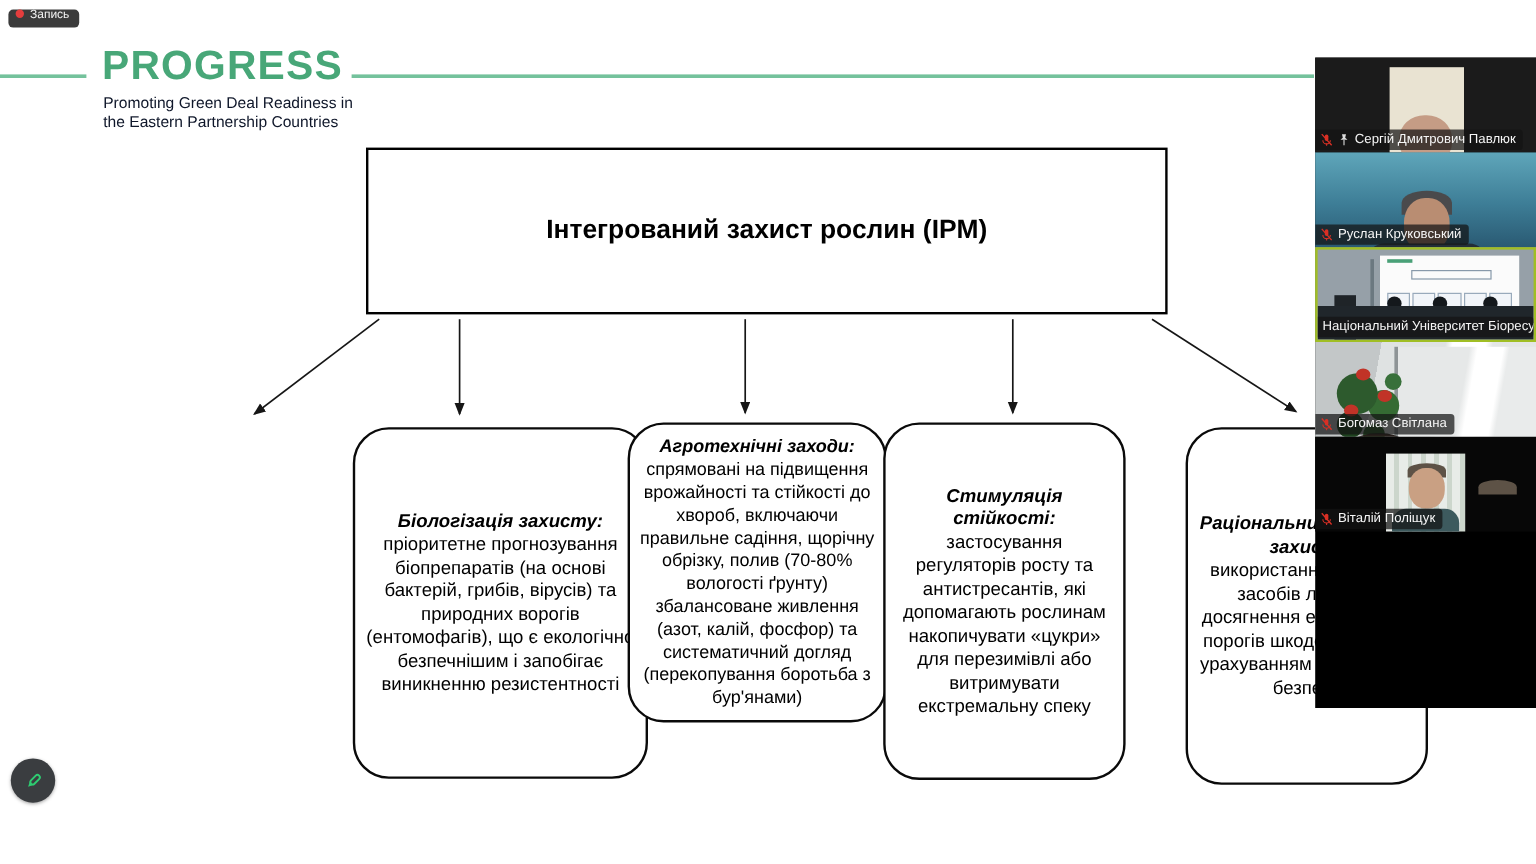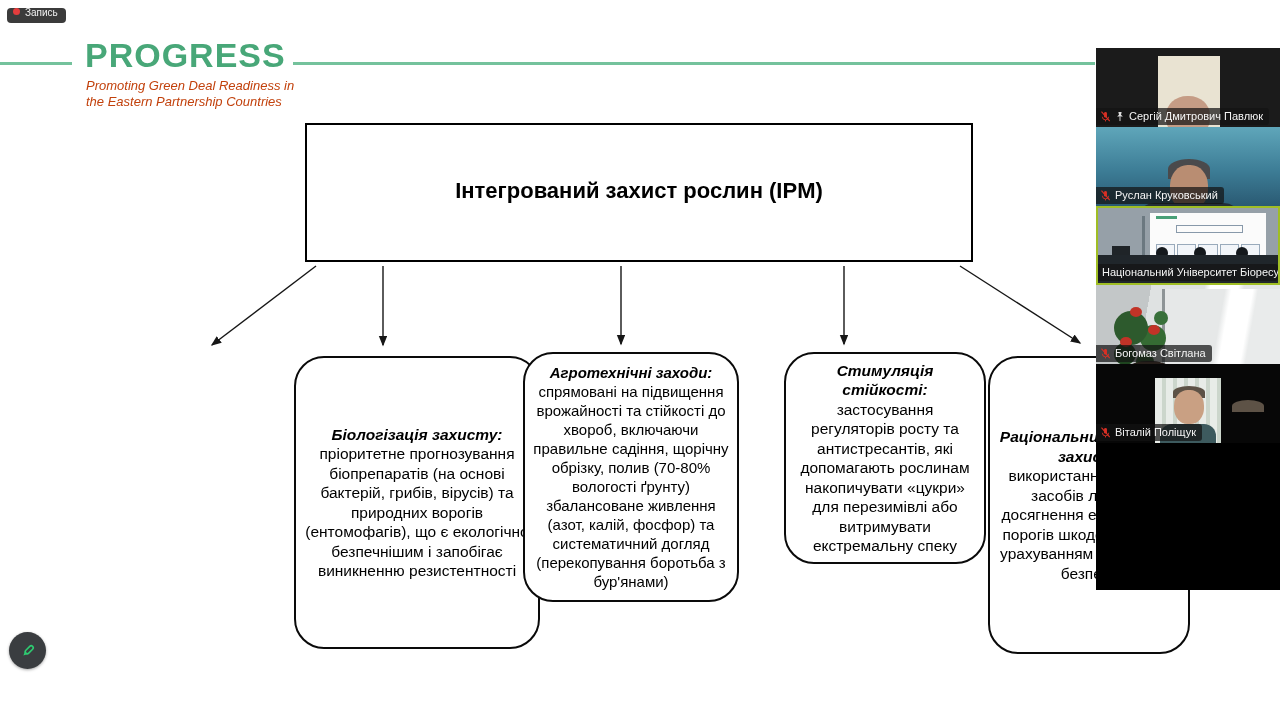--- a/index.html
+++ b/index.html
@@ -12,40 +12,40 @@
     background:#3b3b3b; border-radius:4px; display:flex; gap:5px; z-index:30; }
   .rec-dot { width:7px; height:7px; border-radius:50%; background:#e43d3d; }
   .rec-label { color:#f2f2f2; font-size:10px; line-height:1; }
 
   
   .logo-title { position:absolute; left:85px; top:36px; font-size:34px; font-weight:bold;
     letter-spacing:1px; color:#48a778; z-index:5; }
   .logo-rule { position:absolute; top:62px; height:3px; background:#74c29c; z-index:5; }
   .logo-rule.left { left:0; width:72px; }
   .logo-rule.right { left:293px; width:802px; }
-  .logo-tagline { position:absolute; left:86px; top:78px; font-size:13px; color:#c2410c;
-    line-height:16px; z-index:5;font-style:italic; }
+  .logo-tagline { position:absolute; left:86px; top:78px; font-size:13px; color:#0f172a;
+    line-height:16px; z-index:5; }
 
   
   .title-box { position:absolute; left:305px; top:123px; width:668px; height:139px;
     border:2px solid #000; background:#fff; display:flex; flex-direction:column;
     justify-content:center; align-items:center; padding:6px 14px; }
   .title-box .t { font-size:22px; font-weight:bold; color:#000; margin-bottom:4px; text-align:center; }
   .title-box .s { font-size:17.5px; color:#000; text-align:center; line-height:23px; }
 
   .vbox { position:absolute; border:2px solid #0a0a0a; border-radius:30px; background:#fff;
     display:flex; align-items:center; justify-content:center; padding:10px 8px; }
   .vbox p { text-align:center; font-size:15.5px; line-height:19.5px; color:#000; }
   .vbox .bt { display:block; font-weight:bold; font-style:italic; }
   .vbox.inline-title .bt { display:inline; }
   .vbox.inline-title p { line-height:19px; font-size:15px; }
   #box1 { left:60px;  top:363px; width:210px; height:293px; }
   #box2 { left:294px; top:356px; width:246px; height:293px; }
   #box3 { left:523px; top:352px; width:216px; height:250px; }
-  #box4 { left:784px; top:352px; width:202px; height:212px; }
+  #box4 { left:736px; top:352px; width:202px; height:298px; }
   #box5 { left:988px; top:356px; width:202px; height:298px; }
 
   .arrows { position:absolute; left:0; top:0; z-index:4; pointer-events:none; }
 
   
   .pencil-btn { position:absolute; left:9px; top:632px; width:37px; height:37px; border-radius:50%;
     background:#3a3d40; display:flex; align-items:center; justify-content:center; z-index:30;
     box-shadow:0 1px 3px rgba(0,0,0,.35); }
 
   

